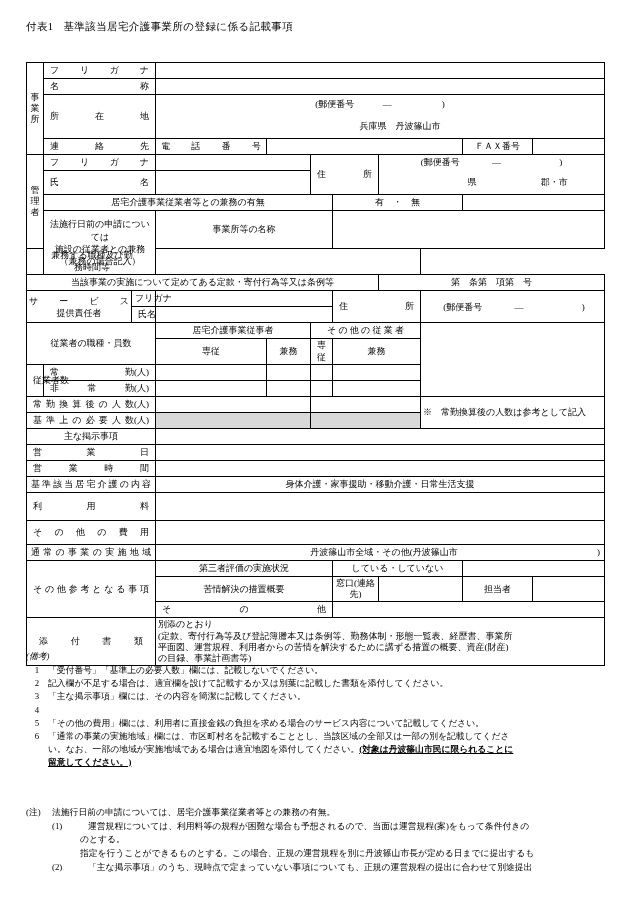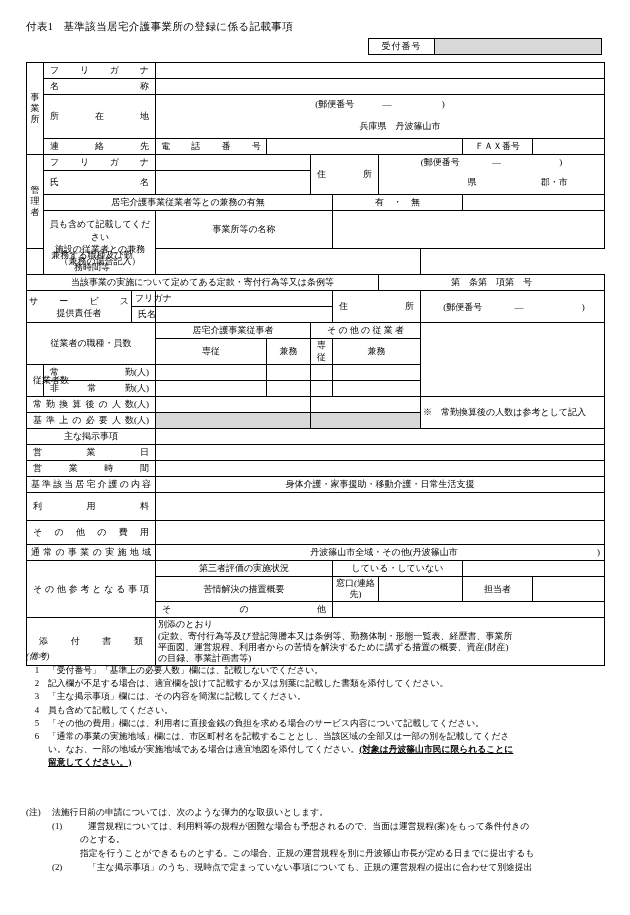--- a/index.html
+++ b/index.html
@@ -76,24 +76,20 @@
 </style>
 </head>
 <body>
 
 <div class="page">
 
   <div class="title-row">
     <span class="t-num">付表1</span><span>基準該当居宅介護事業所の登録に係る記載事項</span>
   </div>
 
-  <div class="receipt">
-    <div class="lbl">受付番号</div>
-    <div class="val"></div>
-  </div>
 
   <table class="form">
     <colgroup>
       <col style="width:17px">
       <col style="width:88px">
       <col style="width:24px">
       <col style="width:111px">
       <col style="width:44px">
       <col style="width:22px">
       <col style="width:46px">
@@ -207,21 +203,21 @@
         <span style="padding-left:62px">郡・市</span>
       </td>
     </tr>
     <tr class="h18">
       <td colspan="5" class="ctr">居宅介護事業従業者等との兼務の有無</td>
       <td colspan="3" class="ctr">有　・　無</td>
       <td colspan="2"></td>
     </tr>
     <tr class="h40">
       <td colspan="2" rowspan="2" class="lft tiny" style="vertical-align:middle;line-height:1.35;padding-left:3px">
-        <div>員も含めて記載してください</div>
+        <div>法施行日前の申請については</div>
         <div>施設の従業者との兼務</div>
         <div>（兼務の場合記入）</div>
       </td>
       <td colspan="3" class="lft pad-l" style="height:16px">事業所等の名称</td>
       <td colspan="5"></td>
     </tr>
     <tr class="h26">
       <td colspan="3" class="lft tiny" style="padding-left:4px;line-height:1.3">
         <div>兼務する職種及び勤</div>
         <div>務時間等</div>
@@ -507,41 +503,40 @@
       <div class="n-num">2</div>
       <div class="n-txt">記入欄が不足する場合は、適宜欄を設けて記載するか又は別葉に記載した書類を添付してください。</div>
     </div>
     <div class="n-item">
       <div class="n-num">3</div>
       <div class="n-txt">「主な掲示事項」欄には、その内容を簡潔に記載してください。</div>
     </div>
     <div class="n-item">
       <div class="n-num">4</div>
       <div class="n-txt">
-        <div>員も含めて記載してください。</div>
       </div>
     </div>
     <div class="n-item">
       <div class="n-num">5</div>
       <div class="n-txt">「その他の費用」欄には、利用者に直接金銭の負担を求める場合のサービス内容について記載してください。</div>
     </div>
     <div class="n-item">
       <div class="n-num">6</div>
       <div class="n-txt">
         <div>「通常の事業の実施地域」欄には、市区町村名を記載することとし、当該区域の全部又は一部の別を記載してくださ</div>
         <div><span>い。なお、一部の地域が実施地域である場合は適宜地図を添付してください。</span><span class="uline">(対象は丹波篠山市民に限られることに</span></div>
         <div class="uline" style="display:inline-block">留意してください。)</div>
       </div>
     </div>
   </div>
 
   <div class="注">
     <div class="hd">
       <div class="k">(注)</div>
-      <div>法施行日前の申請については、次のような弾力的な取扱いとします。</div>
+      <div>法施行日前の申請については、居宅介護事業従業者等との兼務の有無。</div>
     </div>
     <div class="sub">
       <div class="k">(1)</div>
       <div class="v">
         <div style="text-indent:8px">運営規程については、利用料等の規程が困難な場合も予想されるので、当面は運営規程(案)をもって条件付きの</div>
         <div>のとする。</div>
         <div>指定を行うことができるものとする。この場合、正規の運営規程を別に丹波篠山市長が定める日までに提出するも</div>
       </div>
     </div>
     <div class="sub">

